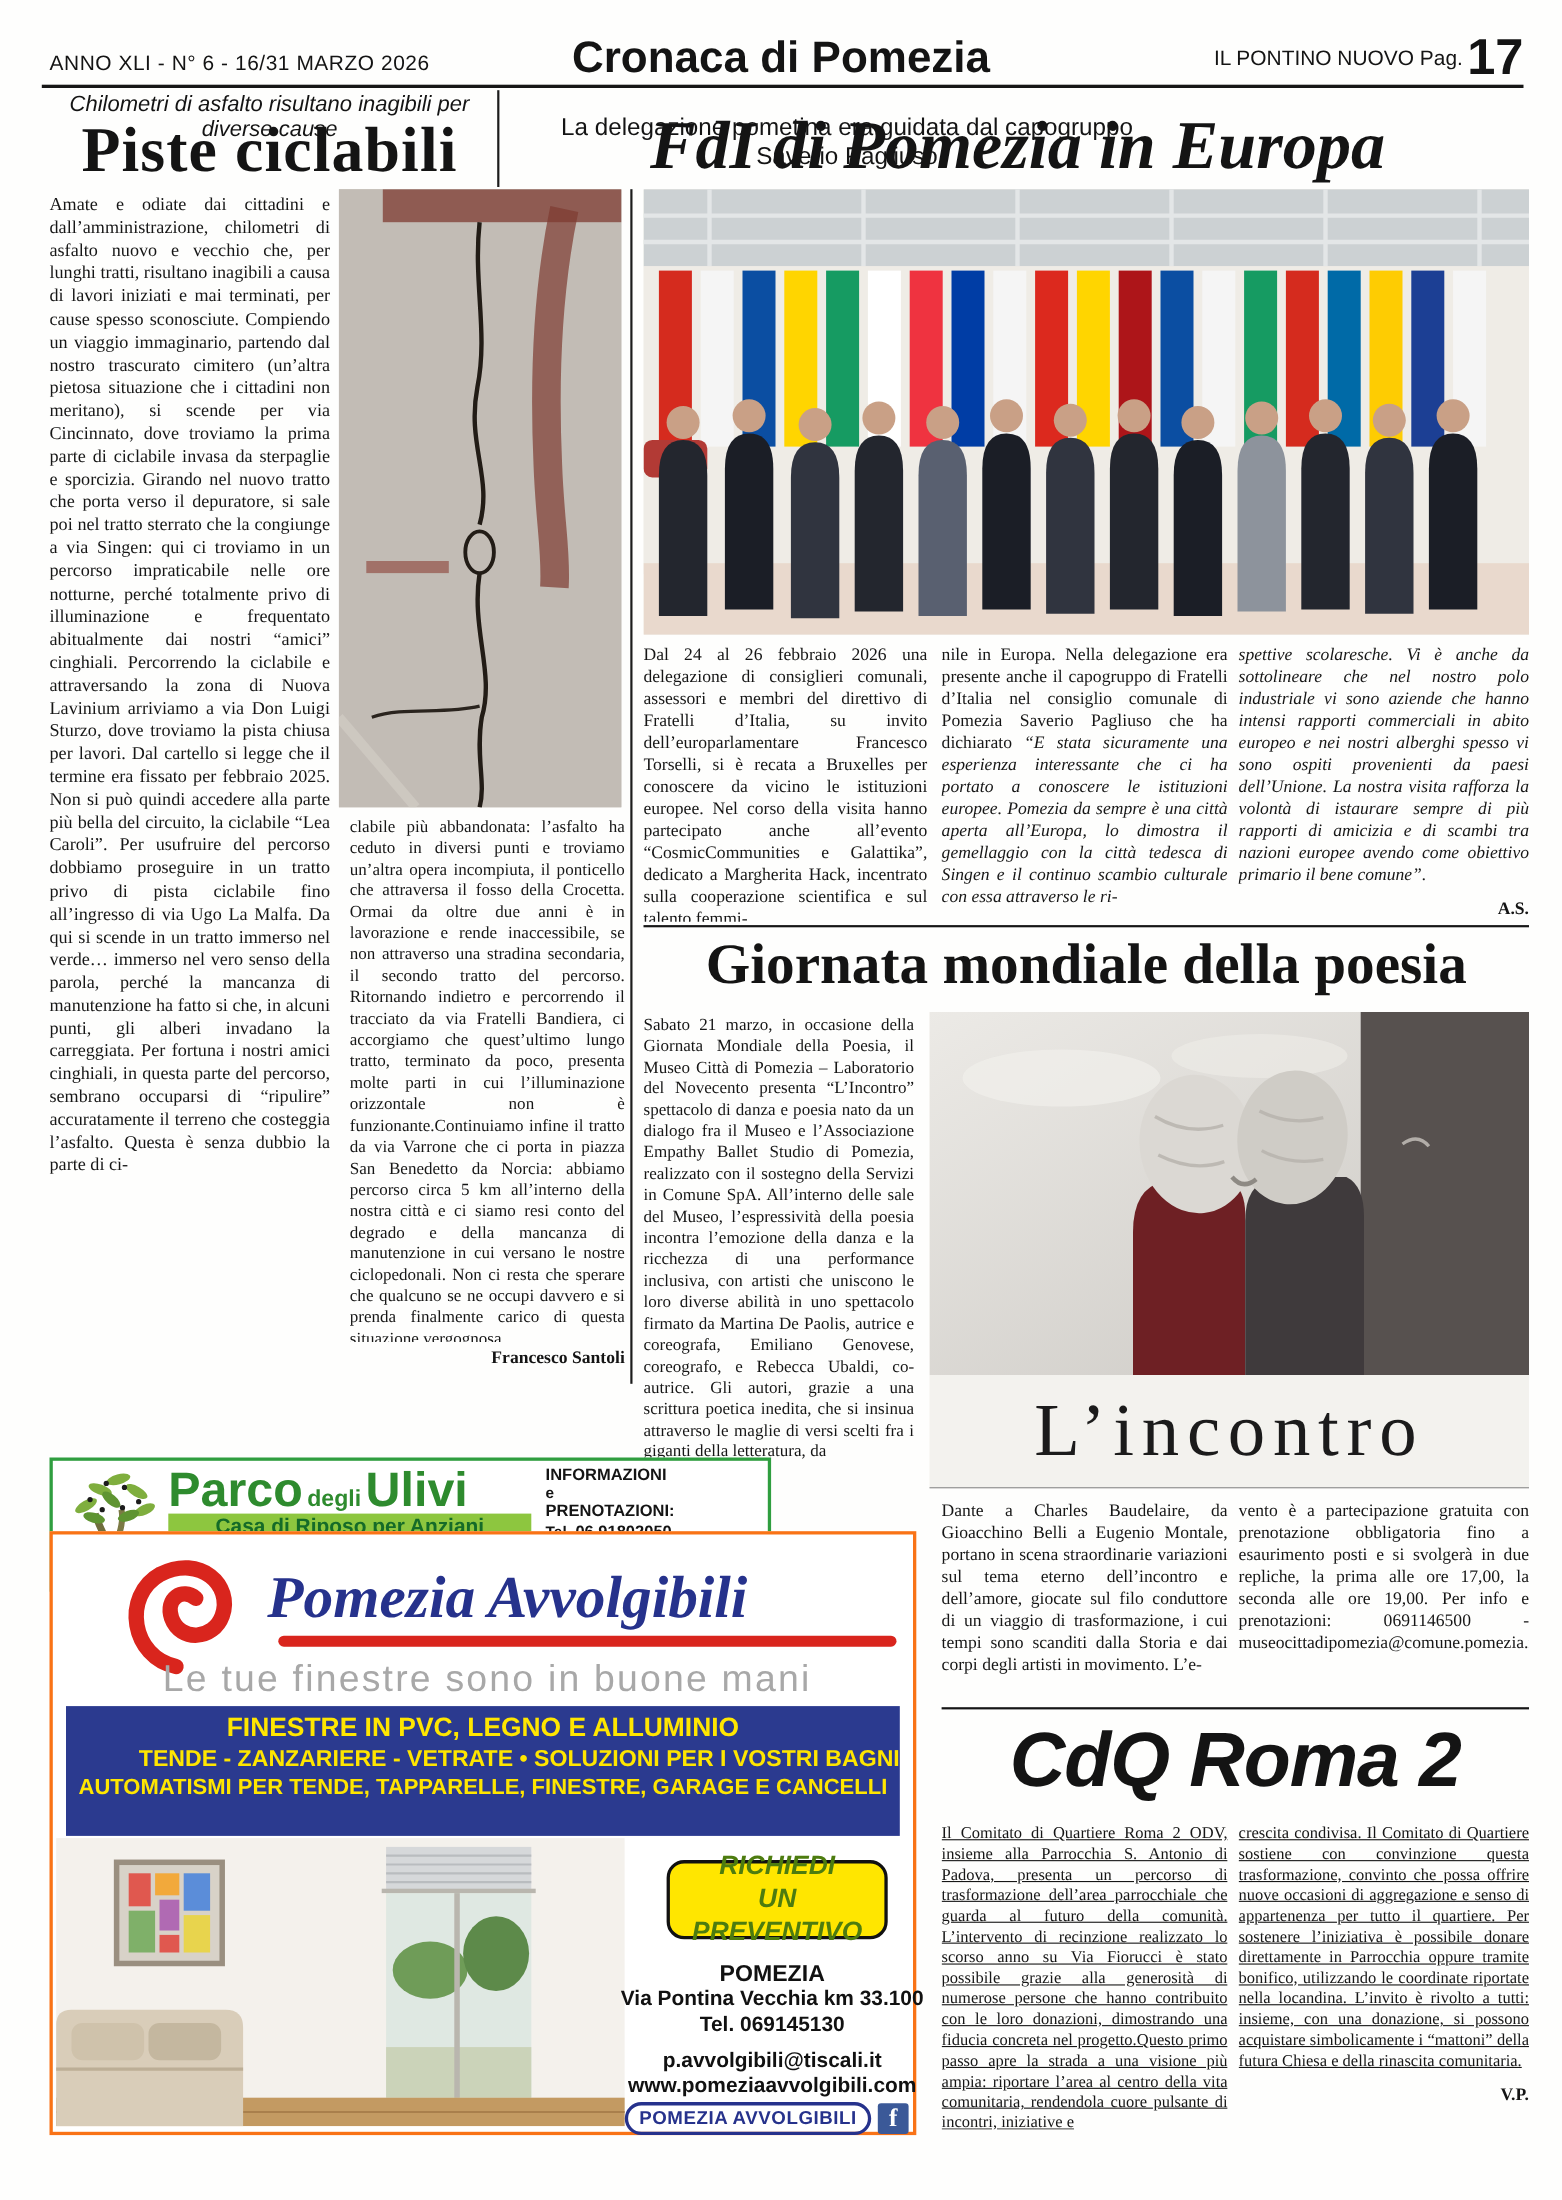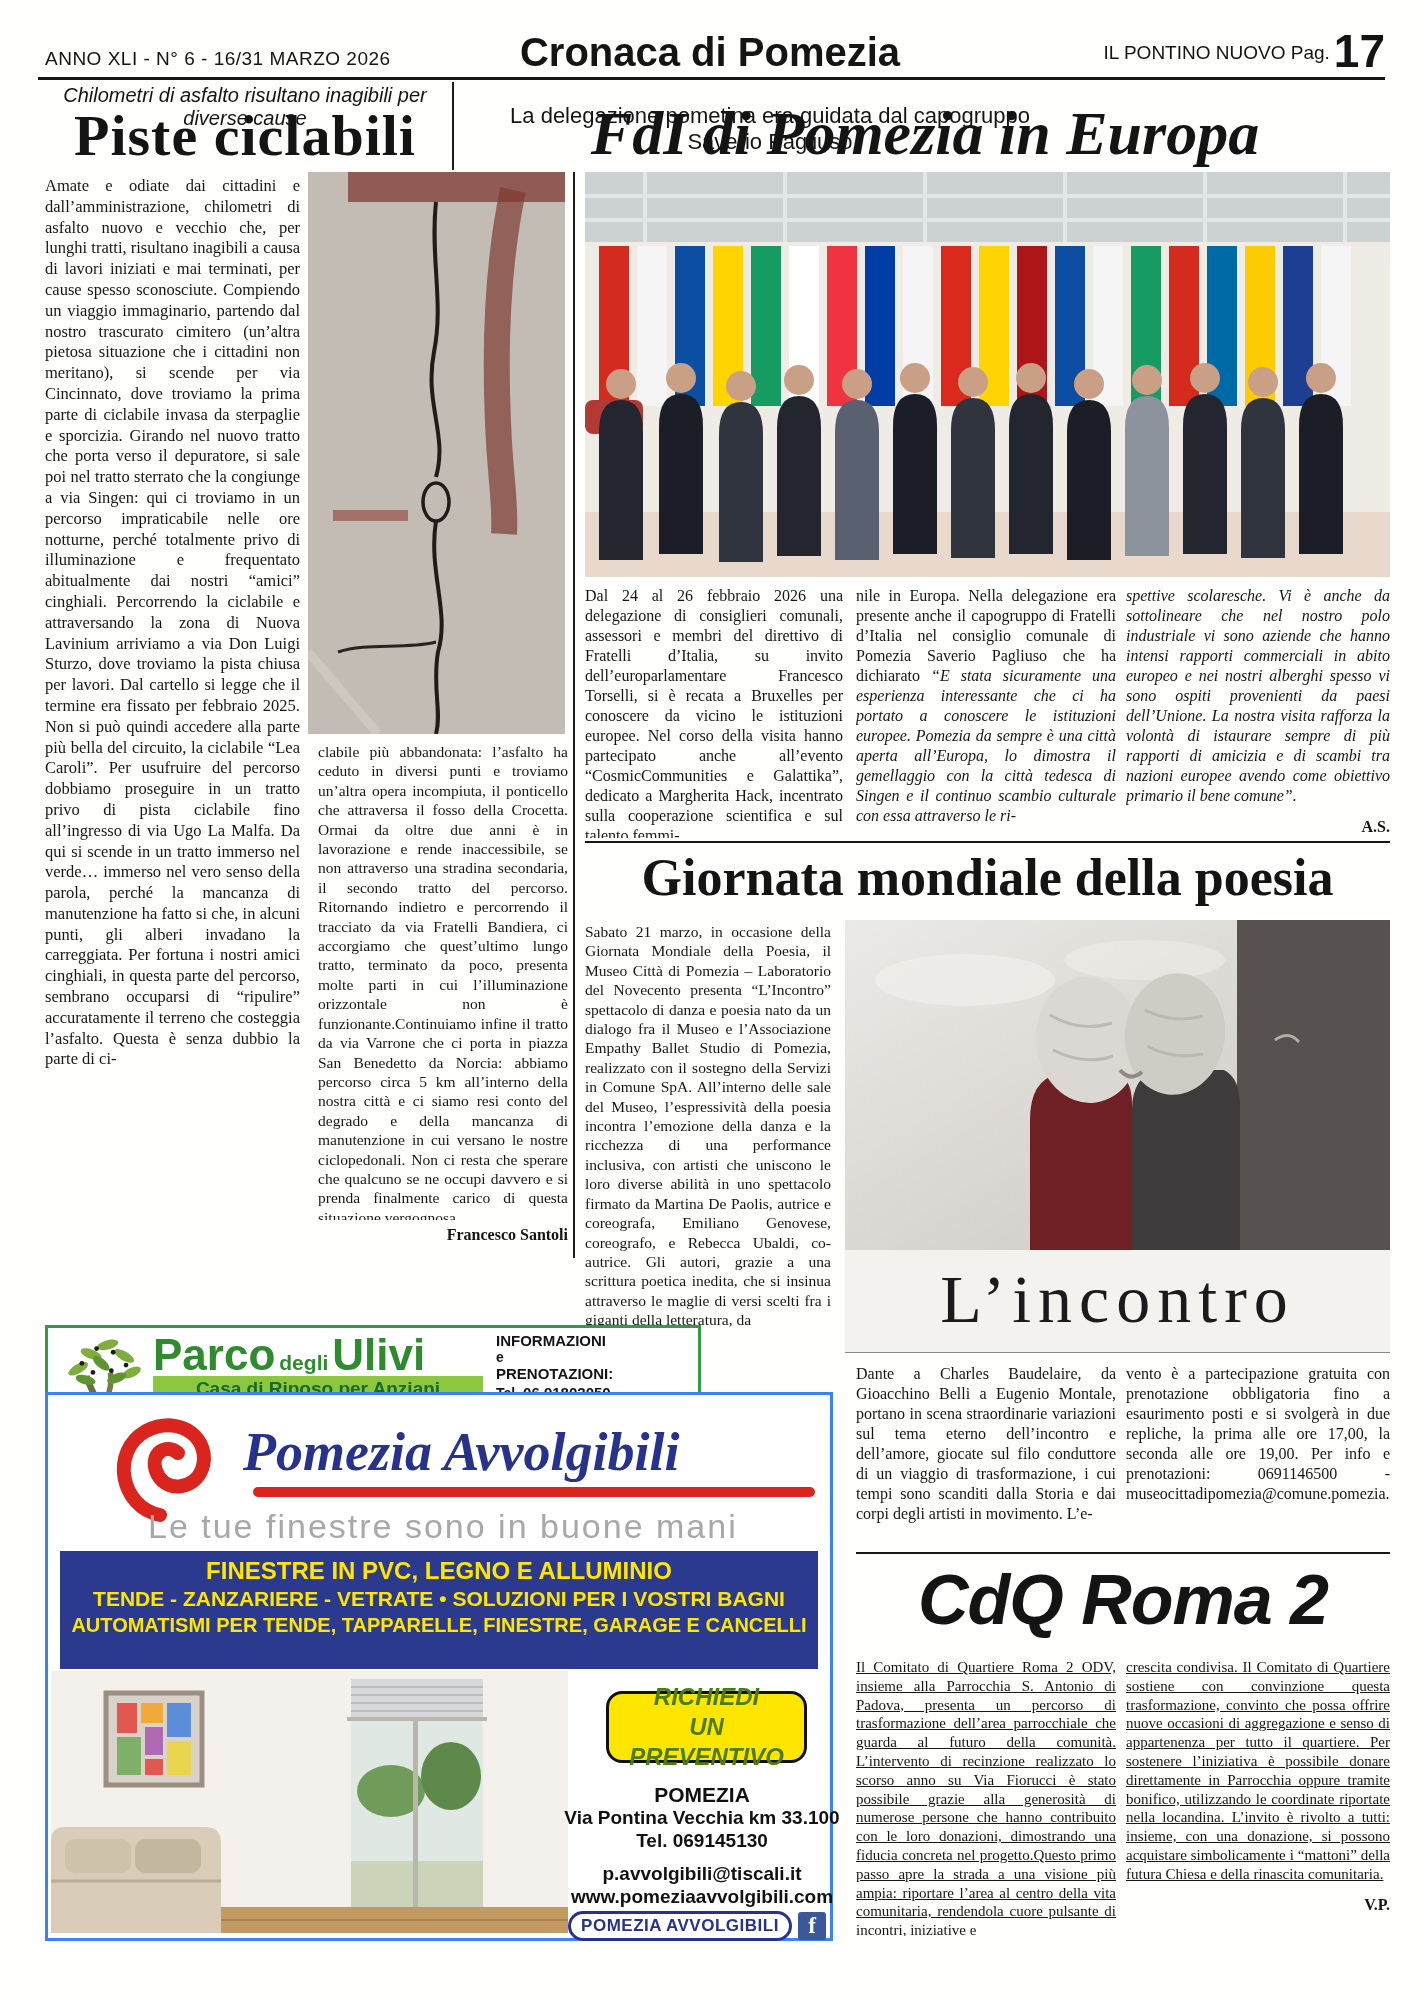--- a/index.html
+++ b/index.html
@@ -22,21 +22,21 @@
   .t-gio{font-weight:bold;font-size:52px;text-align:center;}
   .t-cdq{font-family:"Liberation Sans",sans-serif;font-weight:bold;font-style:italic;font-size:70px;text-align:center;letter-spacing:-1px;}
   .poster-cap{font-size:68px;letter-spacing:7px;text-align:center;color:#1b1b1b;}
   
   .parco-box{border:3px solid #2f9e3f;background:#ffffff;}
   .parco-name{color:#2e8b2e;font-family:"Liberation Sans",sans-serif;font-weight:bold;}
   .parco-band{background:#8dc63f;color:#156b28;font-family:"Liberation Sans",sans-serif;font-weight:bold;
               font-size:19px;text-align:center;line-height:26px;}
   .pbold{font-family:"Liberation Sans",sans-serif;font-weight:bold;}
   
-  .avv-box{border:3px solid #3b82f6;background:#ffffff;}
+  .avv-box{border:3px solid #f97316;background:#ffffff;}
   .avv-title{color:#26328c;font-weight:bold;font-style:italic;font-size:54px;white-space:nowrap;}
   .avv-tag{color:#a8a8a8;font-family:"Liberation Sans",sans-serif;font-size:34px;letter-spacing:2px;white-space:nowrap;}
   .avv-band{background:#2b3a8f;color:#ffe600;font-family:"Liberation Sans",sans-serif;font-weight:bold;text-align:center;}
   .cta{background:#ffe600;border:3px solid #111;border-radius:16px;color:#4d7c0f;
        font-family:"Liberation Sans",sans-serif;font-weight:bold;font-style:italic;font-size:24px;
        text-align:center;line-height:30px;display:flex;flex-direction:column;justify-content:center;}
   .adr{font-family:"Liberation Sans",sans-serif;font-weight:bold;text-align:center;color:#111;}
   .badge{border:3px solid #26328c;border-radius:16px;color:#26328c;font-family:"Liberation Sans",sans-serif;
          font-weight:bold;font-size:17px;line-height:24px;text-align:center;letter-spacing:0.5px;}
   .fb{background:#3b5998;color:#fff;width:28px;height:28px;border-radius:3px;text-align:center;
@@ -237,21 +237,21 @@
 
   <div class="abs avv-box" style="left:45px;top:1392px;width:782px;height:543px;">
     <svg class="abs" style="left:50px;top:8px;" width="130" height="130" viewBox="0 0 130 130">
       <path d="M62,112 C22,104 12,48 48,28 C84,10 114,38 104,66 C96,88 66,90 58,68 C52,50 68,40 80,50" stroke="#d9251d" stroke-width="14" fill="none" stroke-linecap="round"></path>
     </svg>
     <div class="abs avv-title" style="left:195px;top:26px;">Pomezia Avvolgibili</div>
     <div class="abs" style="left:205px;top:92px;width:562px;height:10px;background:#d9251d;border-radius:5px;"></div>
     <div class="abs avv-tag" style="left:100px;top:112px;">Le tue finestre sono in buone mani</div>
     <div class="abs avv-band" style="left:12px;top:156px;width:758px;height:112px;padding-top:6px;">
       <div style="font-size:24px;line-height:28px;">FINESTRE IN PVC, LEGNO E ALLUMINIO</div>
-      <div style="font-size:21px;line-height:27px;">TENDE - ZANZARIERE - VETRATE • SOLUZIONI PER I VOSTRI BAGNI</div>
+      <div style="font-size:21px;line-height:27px;text-align:right;">TENDE - ZANZARIERE - VETRATE • SOLUZIONI PER I VOSTRI BAGNI</div>
       <div style="font-size:20px;line-height:27px;">AUTOMATISMI PER TENDE, TAPPARELLE, FINESTRE, GARAGE E CANCELLI</div>
     </div>
 
     <svg class="abs" style="left:3px;top:276px;" width="517" height="262" viewBox="0 0 517 262">
       <rect width="517" height="262" fill="#f4f1ec"></rect>
       <rect x="300" y="8" width="132" height="42" fill="#d6d8da"></rect>
       <path d="M300,16 h132 M300,24 h132 M300,32 h132 M300,40 h132" stroke="#b9bcbf" stroke-width="2"></path>
       <rect x="300" y="50" width="132" height="186" fill="#dfe8e2"></rect>
       <ellipse cx="340" cy="120" rx="34" ry="26" fill="#6f9c58"></ellipse>
       <ellipse cx="400" cy="105" rx="30" ry="34" fill="#5d8a4a"></ellipse>

